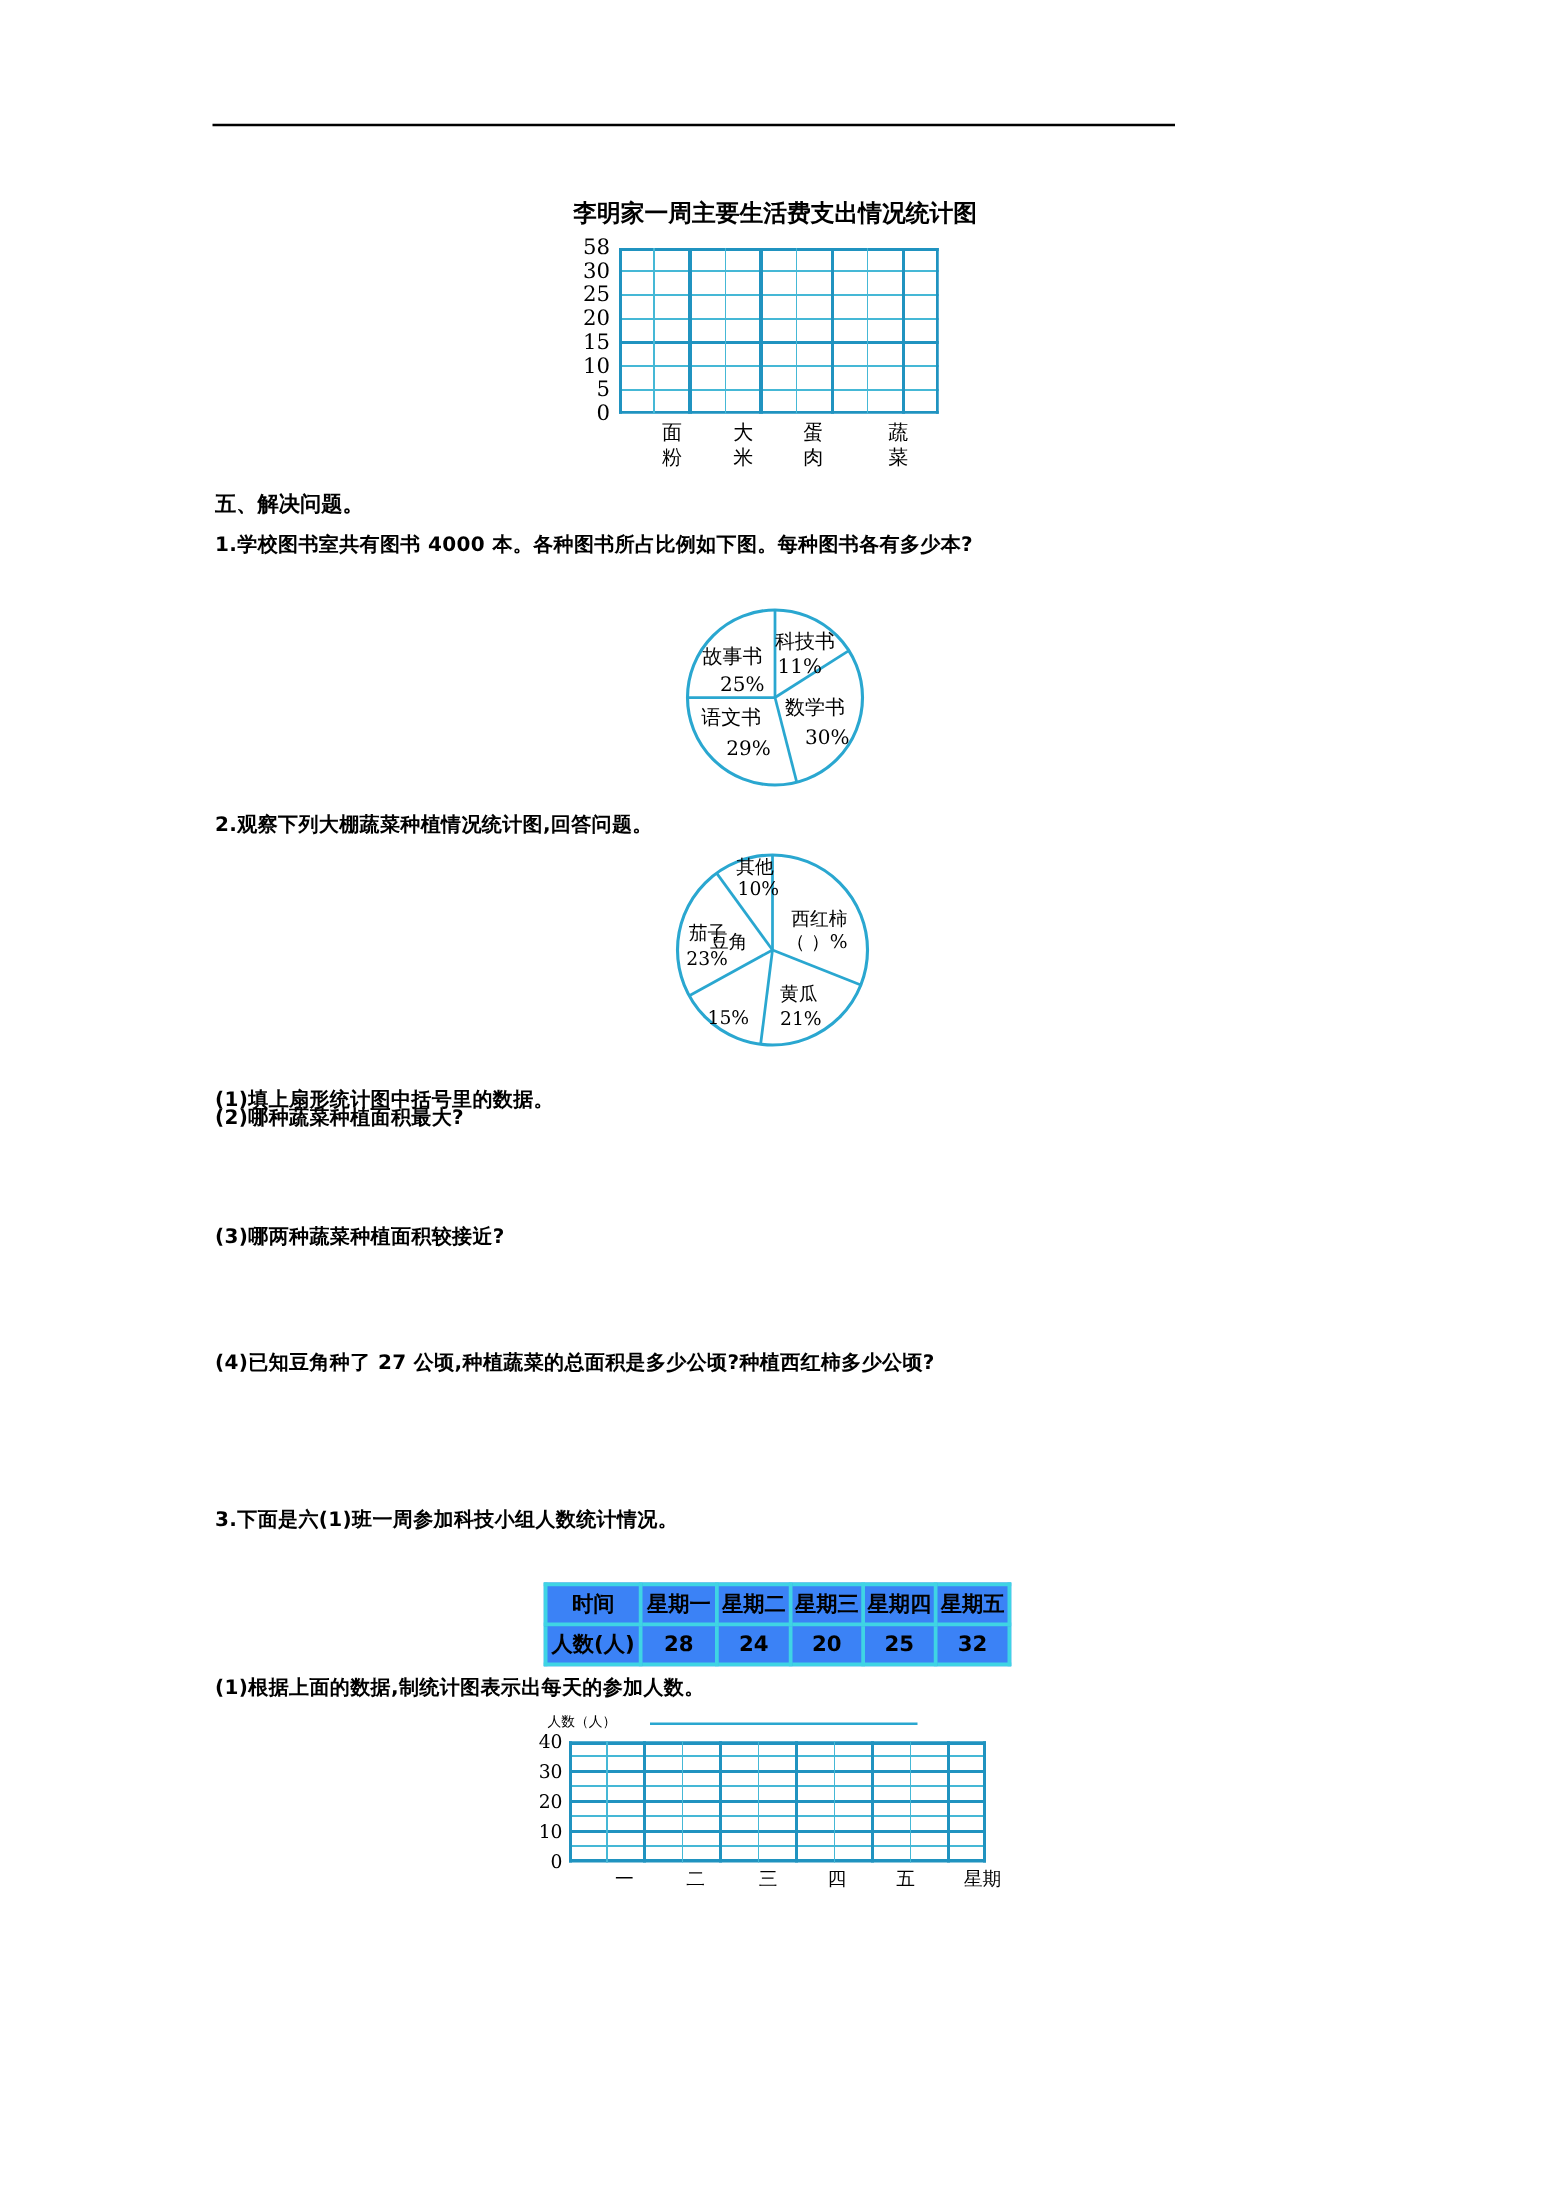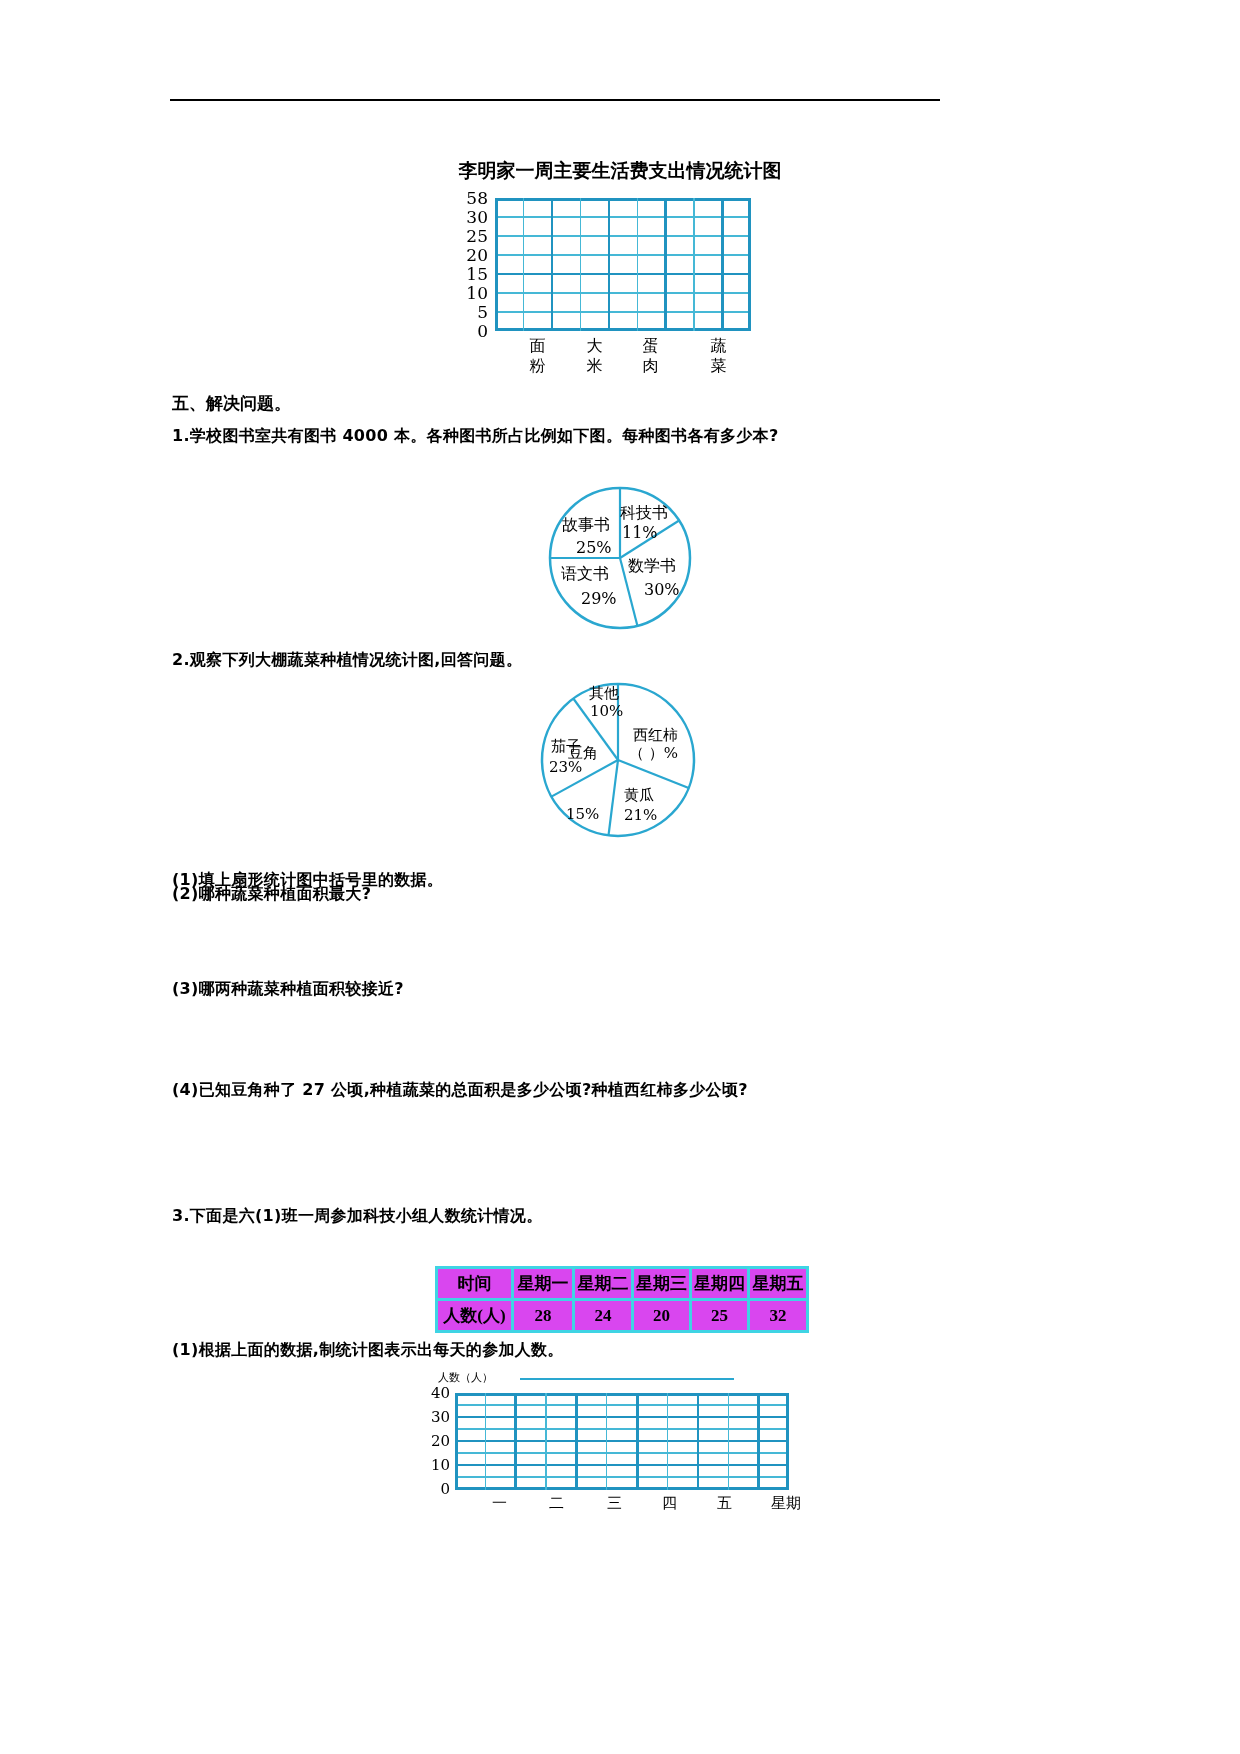--- a/index.html
+++ b/index.html
@@ -11,21 +11,21 @@
   .qtext { font-size:16px; font-weight:700; white-space:nowrap; letter-spacing:0.3px; }
   .h1 { font-size:17px; font-weight:700; white-space:nowrap; }
   .ctitle { font-size:19px; font-weight:700; white-space:nowrap; text-align:center; }
   .serif { font-family:"DejaVu Serif", serif; }
   .ytick { font-size:17px; text-align:right; width:50px; line-height:18px; }
   .ytick2 { font-size:15px; text-align:right; width:45px; line-height:16px; }
   .xlab2 { font-size:16px; width:17px; line-height:20px; word-break:break-all; text-align:center; }
   .plabel  { font-size:16px; white-space:nowrap; }
   .plabel2 { font-size:15px; white-space:nowrap; }
   .xlab { font-size:15px; white-space:nowrap; }
-  table.stat { border-collapse:collapse; table-layout:fixed; background:#d946ef;font-family:Liberation Serif, serif; }
+  table.stat { border-collapse:collapse; table-layout:fixed; background:#3b82f6; }
   table.stat td { border:3px solid #3fd4e4; text-align:center; vertical-align:middle;
                   font-size:17px; font-weight:700; height:32px; padding:0 2px; white-space:nowrap; }
   svg { display:block; }
 </style>
 </head>
 <body>
 
 <div class="page">
 
   <div class="abs rule" style="left:170px; top:99px; width:770px;"></div>

